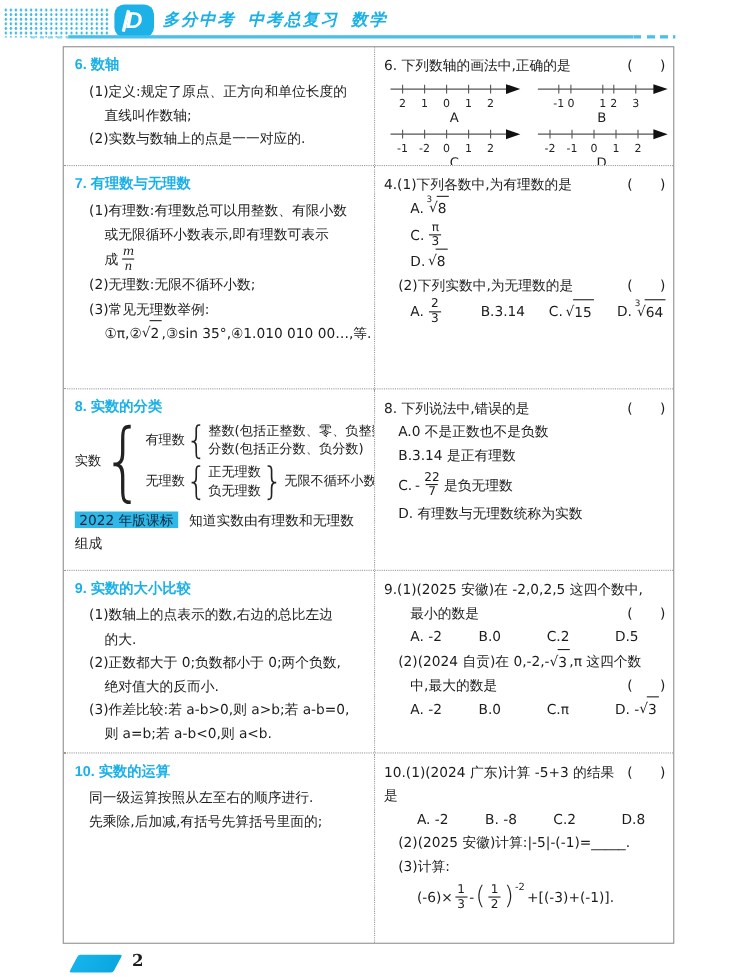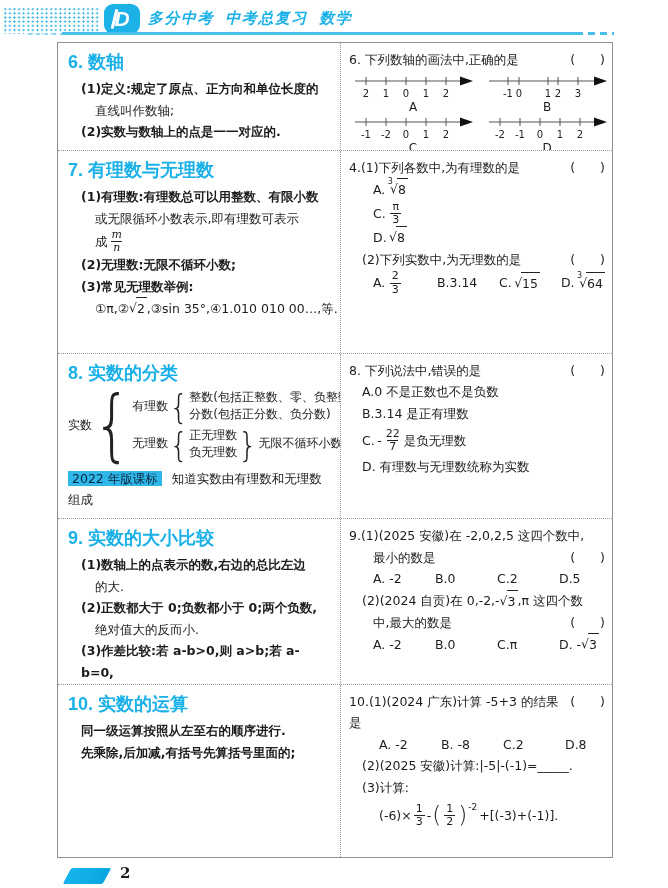--- a/index.html
+++ b/index.html
@@ -44,24 +44,24 @@
   .row { display:grid; grid-template-columns:282px 1fr; }
   .row + .row { border-top:1px dotted #9a9a9a; }
   .cell { padding:6px 8px 0 10px; overflow:hidden; position:relative; }
   .cell.right { border-left:1px dotted #9a9a9a; padding:6px 7px 0 8px; }
   .r1 .cell { height:101px; }
   .r2 .cell { height:196px; }
   .r3 .cell { height:158px; }
   .r4 .cell { height:159px; }
   .r5 .cell { height:166px; }
   
-  .kp-title { color:#1ab0e8; font-weight:bold; font-size:18px; margin:1px 0 4px 0;
+  .kp-title { color:#1ab0e8; font-weight:bold; font-size:13px; margin:1px 0 4px 0;
     font-family:"Liberation Sans", sans-serif; }
   .kp-line { line-height:1.72; }
-  .ind1 { padding-left:13px;font-weight:bold; }
+  .ind1 { padding-left:13px; }
   .ind2 { padding-left:27px; }
   .flexline { display:flex; align-items:center; flex-wrap:nowrap; white-space:nowrap; }
   
   .frac { display:inline-flex; flex-direction:column; align-items:center;
     line-height:1.1; font-size:11px; margin:0 2px; vertical-align:middle; }
   .frac .fden { border-top:1px solid #222; }
   .frac .fnum, .frac .fden { padding:0 2px; }
   .frac.it { font-style:italic; font-family:"DejaVu Serif", serif; }
   
   .rt { white-space:nowrap; display:inline-flex; align-items:flex-start; }

